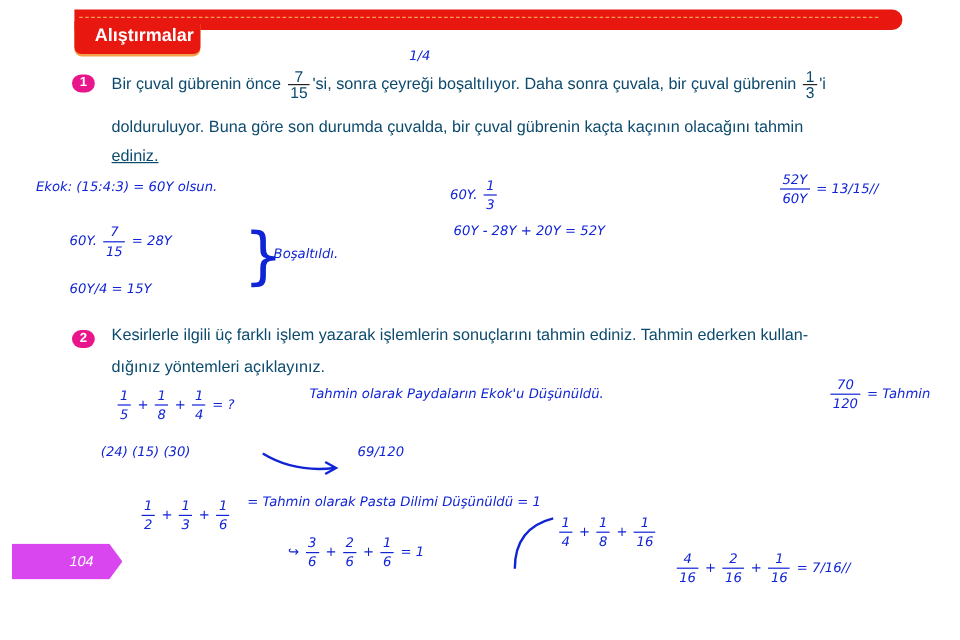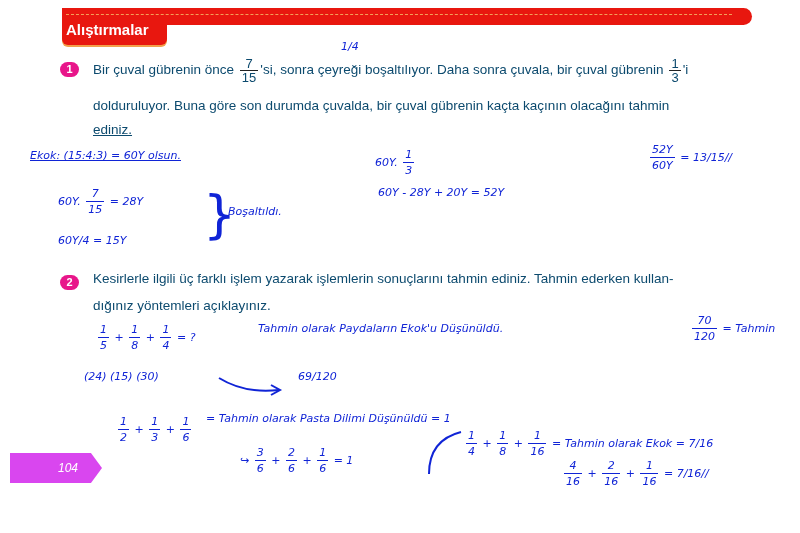--- a/index.html
+++ b/index.html
@@ -4,21 +4,21 @@
 <style>
   html, body { margin:0; padding:0; }
   body { width:800px; height:533px; position:relative; background:#ffffff; overflow:hidden;
          font-family:"Liberation Sans", sans-serif; color:#222; }
   .banner { position:absolute; left:62px; top:8px; width:690px; height:17px; background:#e8170f;
             border-radius:0 10px 10px 0; }
   .banner::after { content:""; position:absolute; left:4px; right:20px; top:6px; height:1px;
                    border-top:1px dashed #f6c36a; opacity:.8; }
   .title-tab { position:absolute; left:62px; top:18px; width:105px; height:27px; background:#e8170f;
                border-radius:0 0 6px 6px; color:#fff; font-weight:bold; font-size:15px;
-               line-height:24px; padding-left:4px; box-sizing:border-box; box-shadow:0 2px 0 #f2a04a; }
+               line-height:24px; padding-left:17px; box-sizing:border-box; box-shadow:0 2px 0 #f2a04a; }
   .qnum { position:absolute; width:19px; height:15px; border-radius:8px; background:#e8168a;
           color:#fff; font-size:11px; font-weight:bold; text-align:center; line-height:15px; }
   .ptext { position:absolute; font-size:13.5px; color:#0c4a6e; white-space:nowrap; }
   .frac { display:inline-block; vertical-align:middle; text-align:center; font-size:13px; line-height:13px; margin:0 2px; }
   .frac .n { display:block; border-bottom:1px solid #222; padding:0 2px; }
   .frac .d { display:block; padding:0 2px; }
   .hw { position:absolute; color:#1024d6; font-family:"DejaVu Sans", sans-serif; font-size:11px;
         white-space:nowrap; font-style:italic; }
   .hfrac { display:inline-block; vertical-align:middle; text-align:center; line-height:15px; margin:0 2px; }
   .hfrac .n { display:block; border-bottom:1.5px solid #1024d6; padding:0 2px; }
@@ -38,21 +38,21 @@
 <div class="qnum" style="left:60px;top:62px;">1</div>
 <div class="ptext" style="left:93px;top:57px;">
   <span>Bir çuval gübrenin önce</span>
   <span class="frac"><span class="n">7</span><span class="d">15</span></span><span>'si, sonra çeyreği boşaltılıyor. Daha sonra çuvala, bir çuval gübrenin</span>
   <span class="frac"><span class="n">1</span><span class="d">3</span></span><span>'i</span>
 </div>
 <div class="ptext" style="left:93px;top:98px;">dolduruluyor. Buna göre son durumda çuvalda, bir çuval gübrenin kaçta kaçının olacağını tahmin</div>
 <div class="ptext" style="left:93px;top:122px;text-decoration:underline;">ediniz.</div>
 
 <div class="hw" style="left:341px;top:40px;">1/4</div>
-<div class="hw" style="left:30px;top:149px;text-decoration:underline;">Ekok: (15:4:3) = 60Y olsun.</div>
+<div class="hw" style="left:30px;top:149px;">Ekok: (15:4:3) = 60Y olsun.</div>
 <div class="hw" style="left:58px;top:186px;">
   <span>60Y.</span>
   <span class="hfrac"><span class="n">7</span><span class="d">15</span></span>
   <span>= 28Y</span>
 </div>
 <div class="hw" style="left:58px;top:234px;">60Y/4 =   15Y</div>
 <div class="brace" style="left:203px;top:186px;font-size:52px;line-height:56px;">}</div>
 <div class="hw" style="left:228px;top:205px;">Boşaltıldı.</div>
 <div class="hw" style="left:375px;top:147px;">
   <span>60Y.</span>
@@ -100,21 +100,20 @@
   <span>= 1</span>
 </div>
 
 <svg class="arrow" style="left:425px;top:428px;" width="40" height="50">
   <path d="M4 46 Q4 12 36 4" stroke="#1024d6" stroke-width="2" fill="none"></path>
 </svg>
 <div class="hw" style="left:464px;top:428px;">
   <span class="hfrac"><span class="n">1</span><span class="d">4</span></span> +
   <span class="hfrac"><span class="n">1</span><span class="d">8</span></span> +
   <span class="hfrac"><span class="n">1</span><span class="d">16</span></span>
-  <span>= Tahmin olarak Ekok = 7/16</span>
 </div>
 <div class="hw" style="left:562px;top:458px;">
   <span class="hfrac"><span class="n">4</span><span class="d">16</span></span> +
   <span class="hfrac"><span class="n">2</span><span class="d">16</span></span> +
   <span class="hfrac"><span class="n">1</span><span class="d">16</span></span>
   <span>= 7/16//</span>
 </div>
 
 <div class="pagenum">104</div>
 

